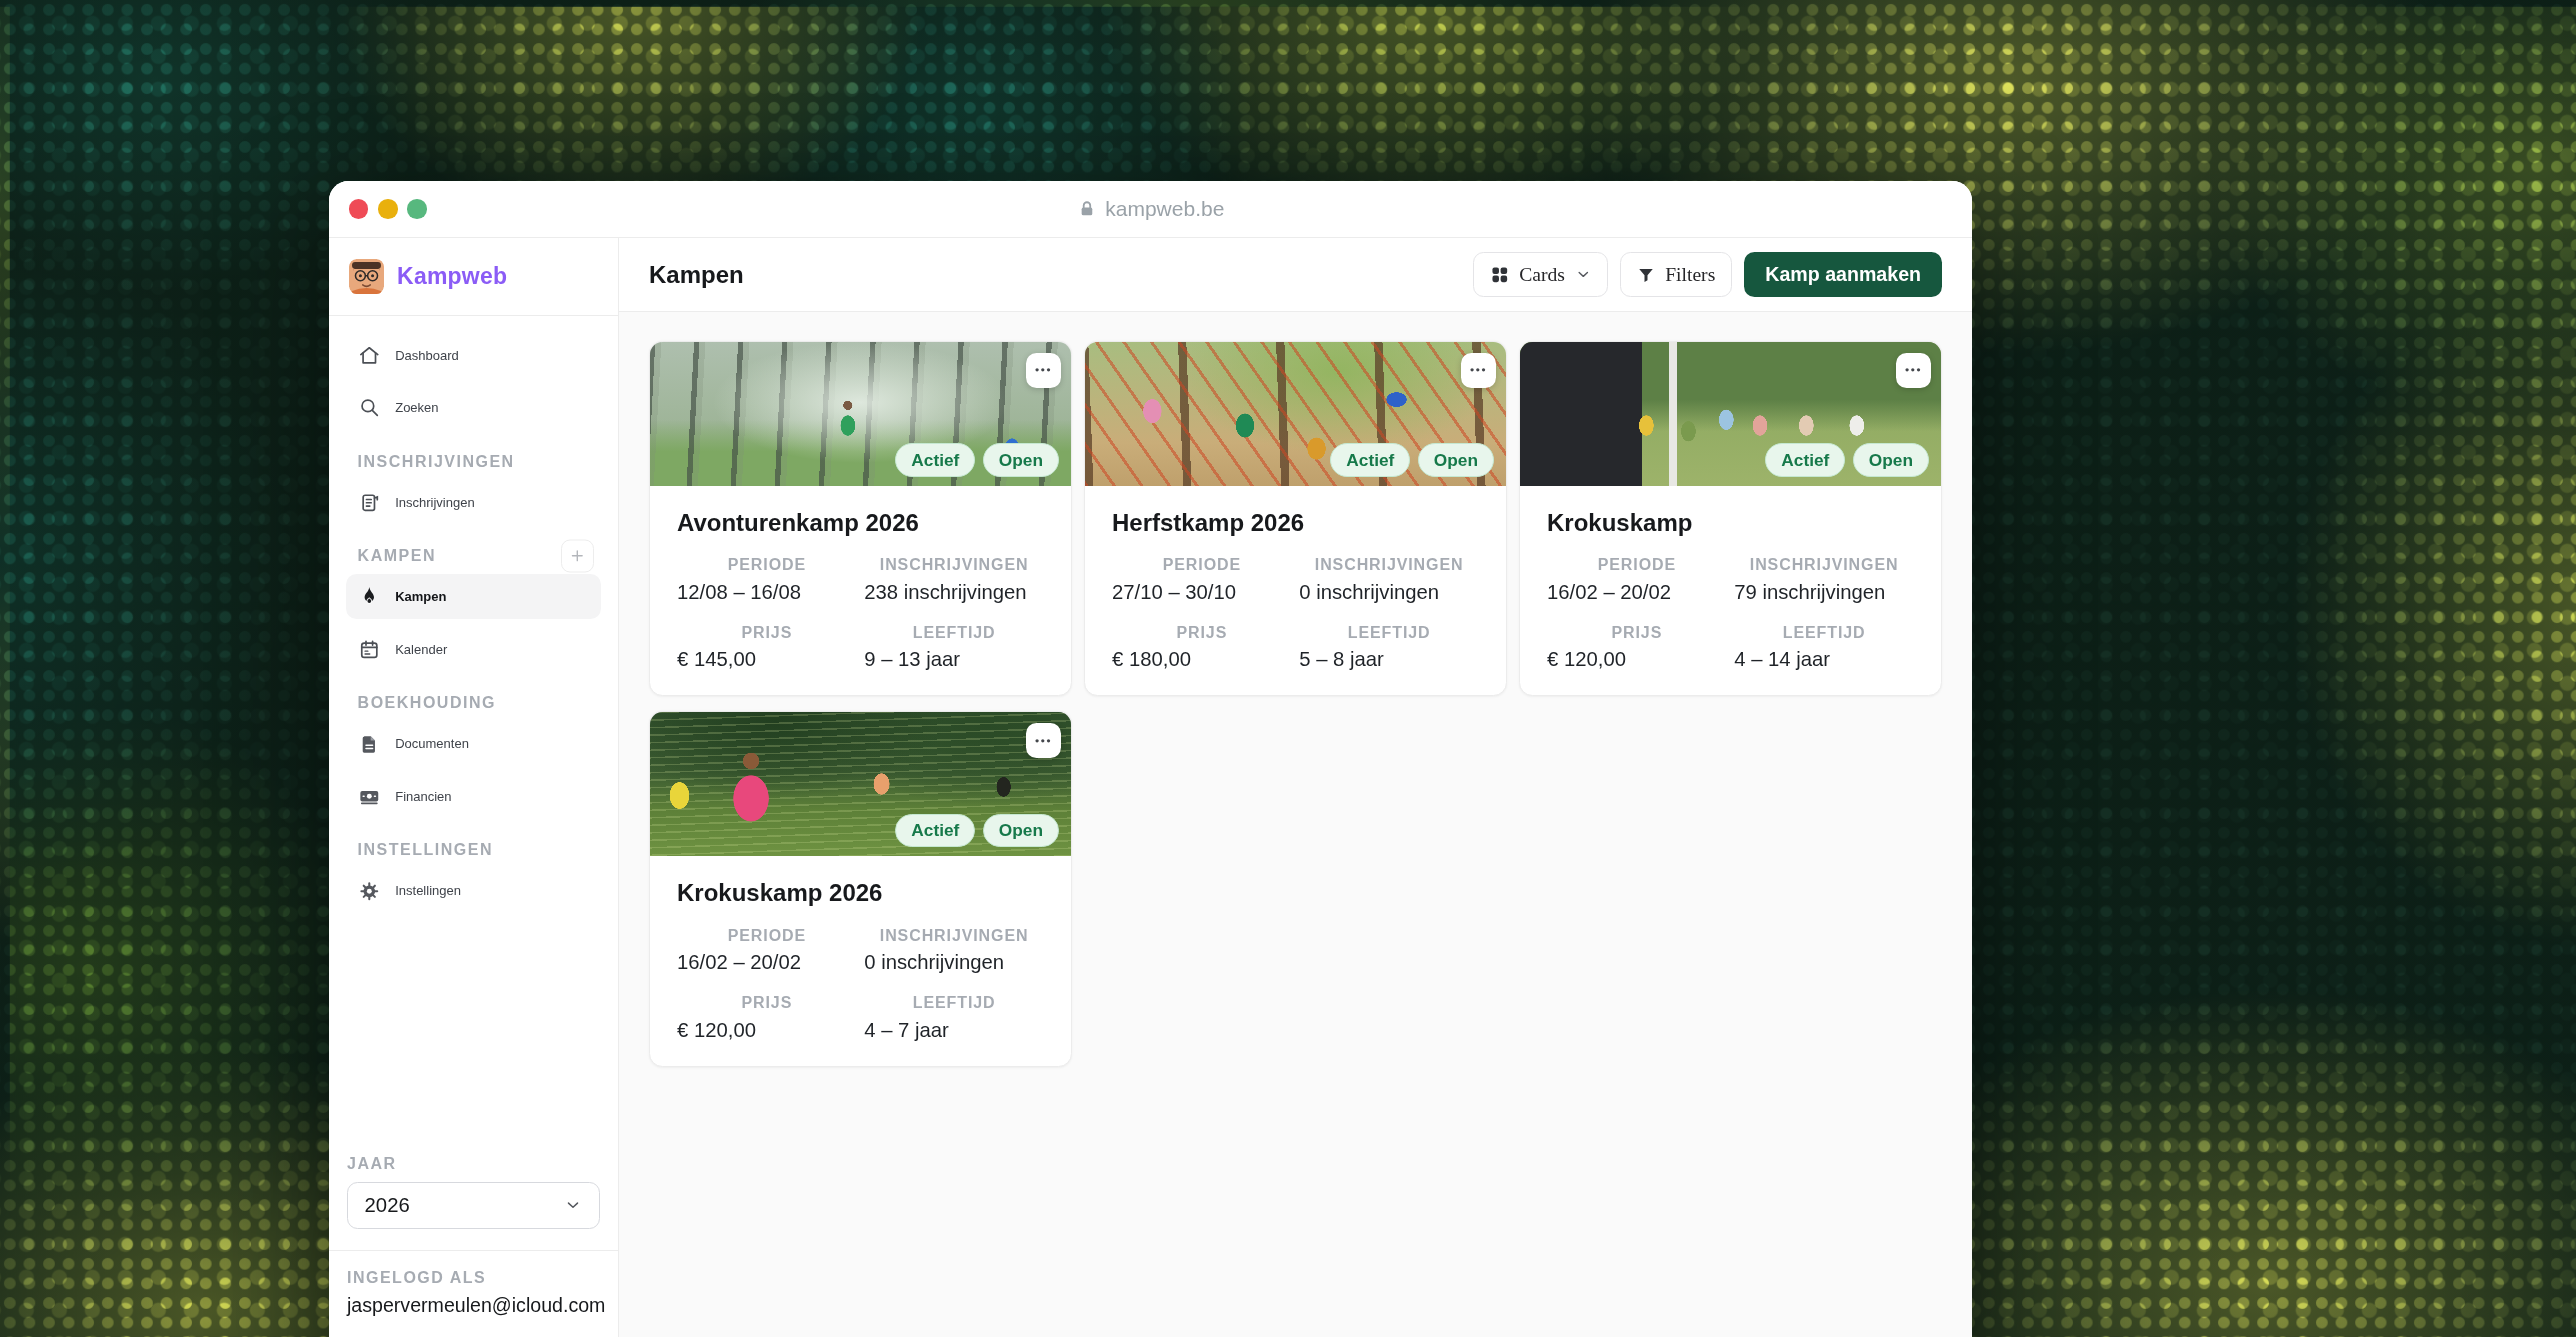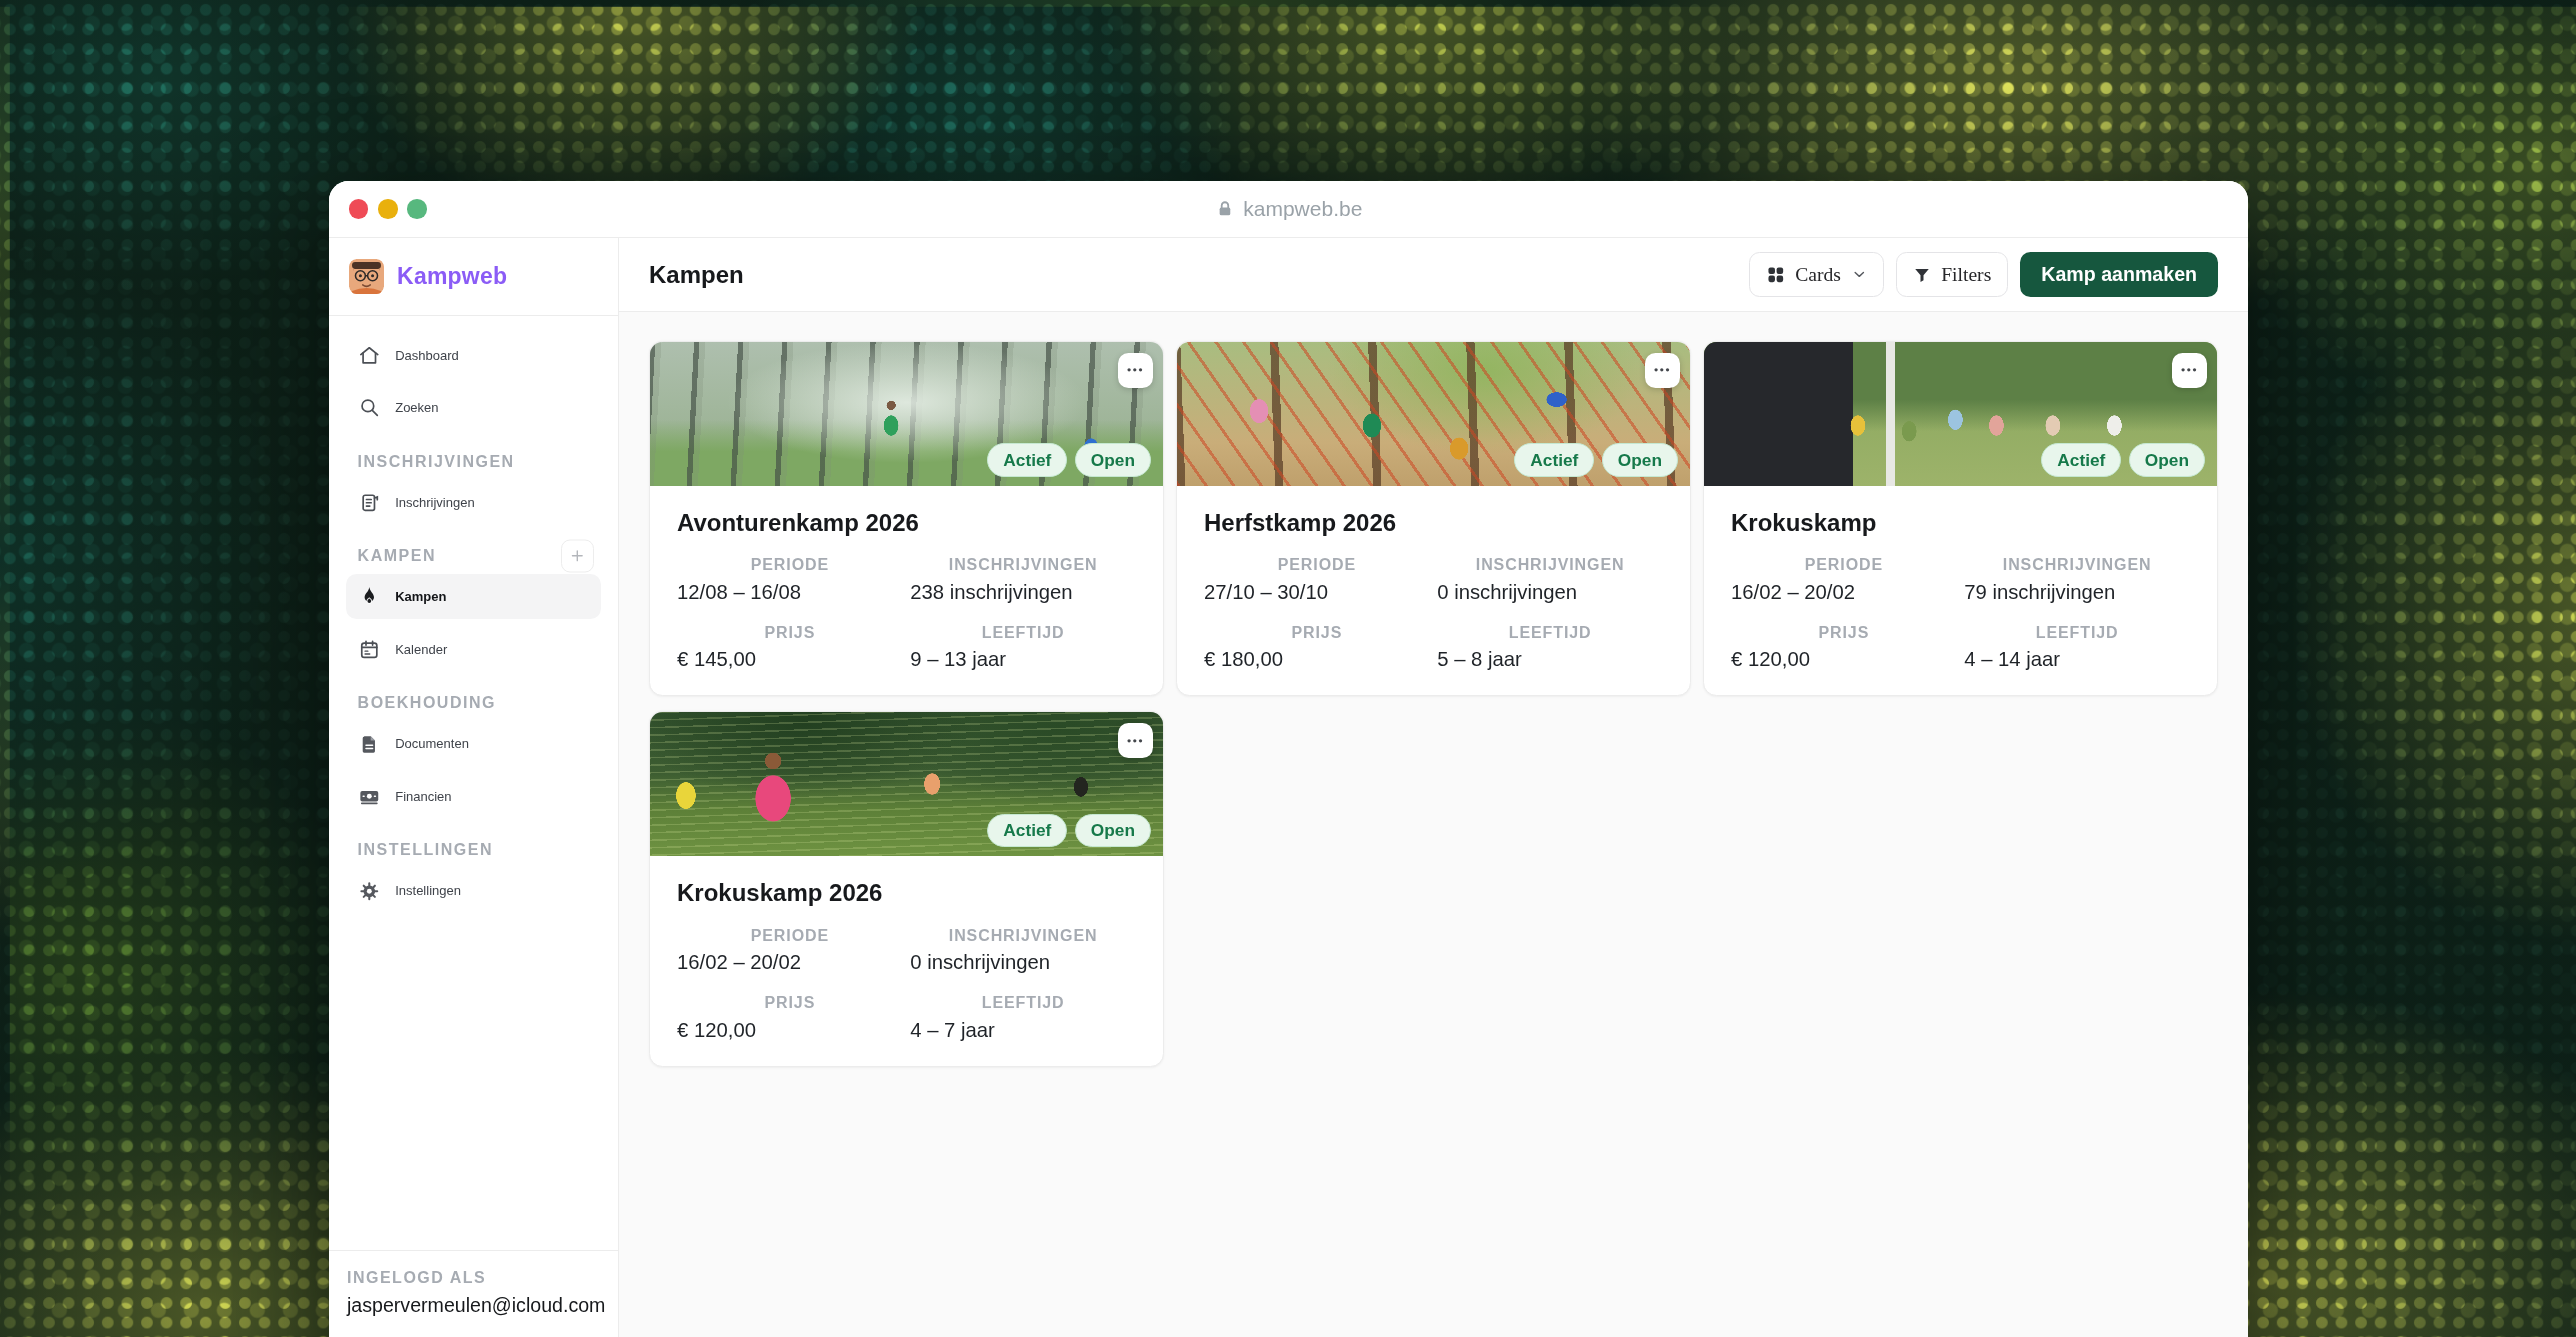--- a/index.html
+++ b/index.html
@@ -25,21 +25,21 @@
       radial-gradient(572px 376px at 45% 100%,#6f973c 0%, rgba(111,151,60,0) 72%),
       radial-gradient(617px 421px at 88% 96%, #d9de58 0%, rgba(217,222,88,0) 70%),
       radial-gradient(421px 481px at 100% 45%,#cfd954 0%, rgba(207,217,84,0) 70%),
       radial-gradient(828px 647px at 50% 50%,#234d33 0%, rgba(35,77,51,0) 75%);
     background-size:19.6px 19.6px, 33px 33px, auto, auto, auto, auto, auto, auto, auto, auto, auto, auto, auto, auto, auto;
     background-position:0 0, 9.8px 6.8px;
   }
 
   
   .window{
-    position:absolute; left:329px; top:181px; width:1919px; height:1157px;
+    position:absolute; left:329px; top:181px; width:1643px; height:1157px;
     background:#fff; border-radius:19.6px 19.6px 0 0; overflow:hidden;
     box-shadow:0 38px 105px rgba(0,0,0,.5);
     display:flex; flex-direction:column;
   }
   .browser-bar{
     height:57px; flex:0 0 57px; background:#fff; border-bottom:0.8px solid #ececec;
     display:flex; align-items:center; position:relative;
   }
   .lights{ display:flex; gap:9.8px; margin-left:19.6px; }
   .light{ width:19.6px; height:19.6px; border-radius:50%; }
@@ -301,20 +301,31 @@
                 <circle cx="12" cy="12" r="6.2"></circle>
               </g>
               <circle cx="12" cy="12" r="2.6" fill="#fff"></circle>
             </svg>
           </span>
           <span>Instellingen</span>
         </div>
       </nav>
 
       <div class="sidebar-bottom">
+        <div class="year-block">
+          <div class="mini-label">JAAR</div>
+          <div class="year-select">
+            <span>2026</span>
+            <span style="display:flex;">
+              <svg width="18" height="18" viewBox="0 0 24 24" fill="none" stroke="#55585e" stroke-width="2" stroke-linecap="round" stroke-linejoin="round">
+                  <path d="M6 9.5 12 15l6-5.5"></path>
+                </svg>
+            </span>
+          </div>
+        </div>
         <div class="sidebar-divider"></div>
         <div class="logged-block">
           <div class="mini-label">INGELOGD ALS</div>
           <div class="email">jaspervermeulen@icloud.com</div>
         </div>
       </div>
     </aside>
 
     <main class="main">
 

